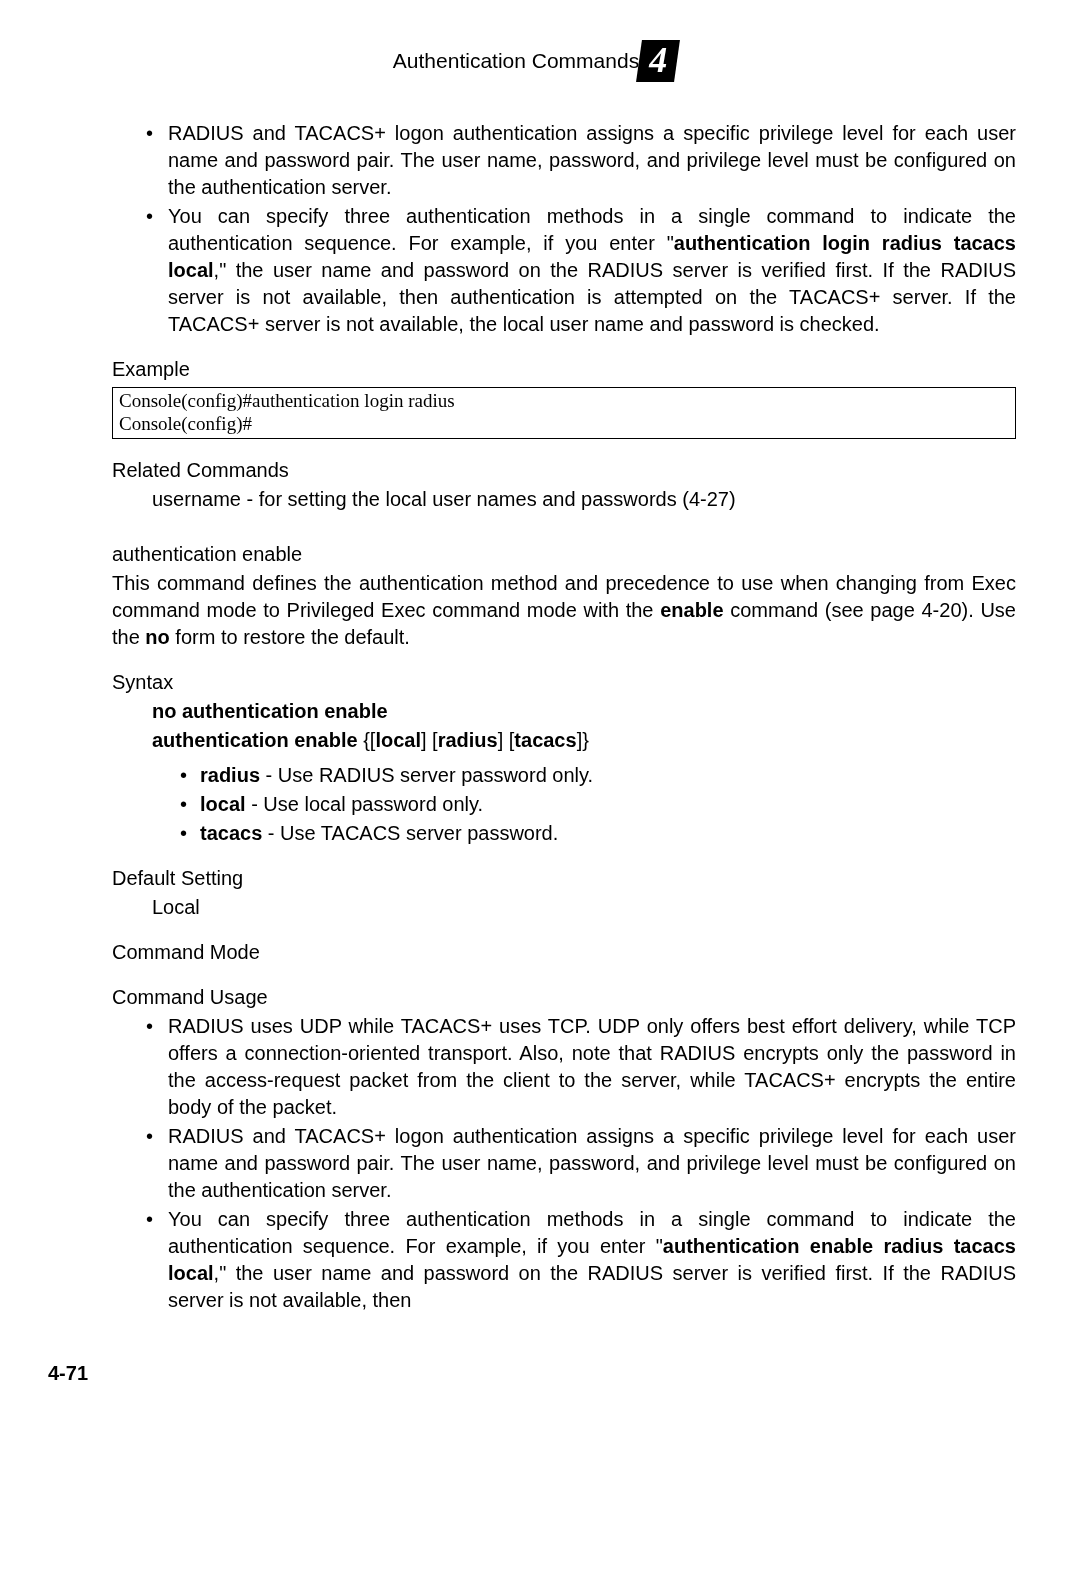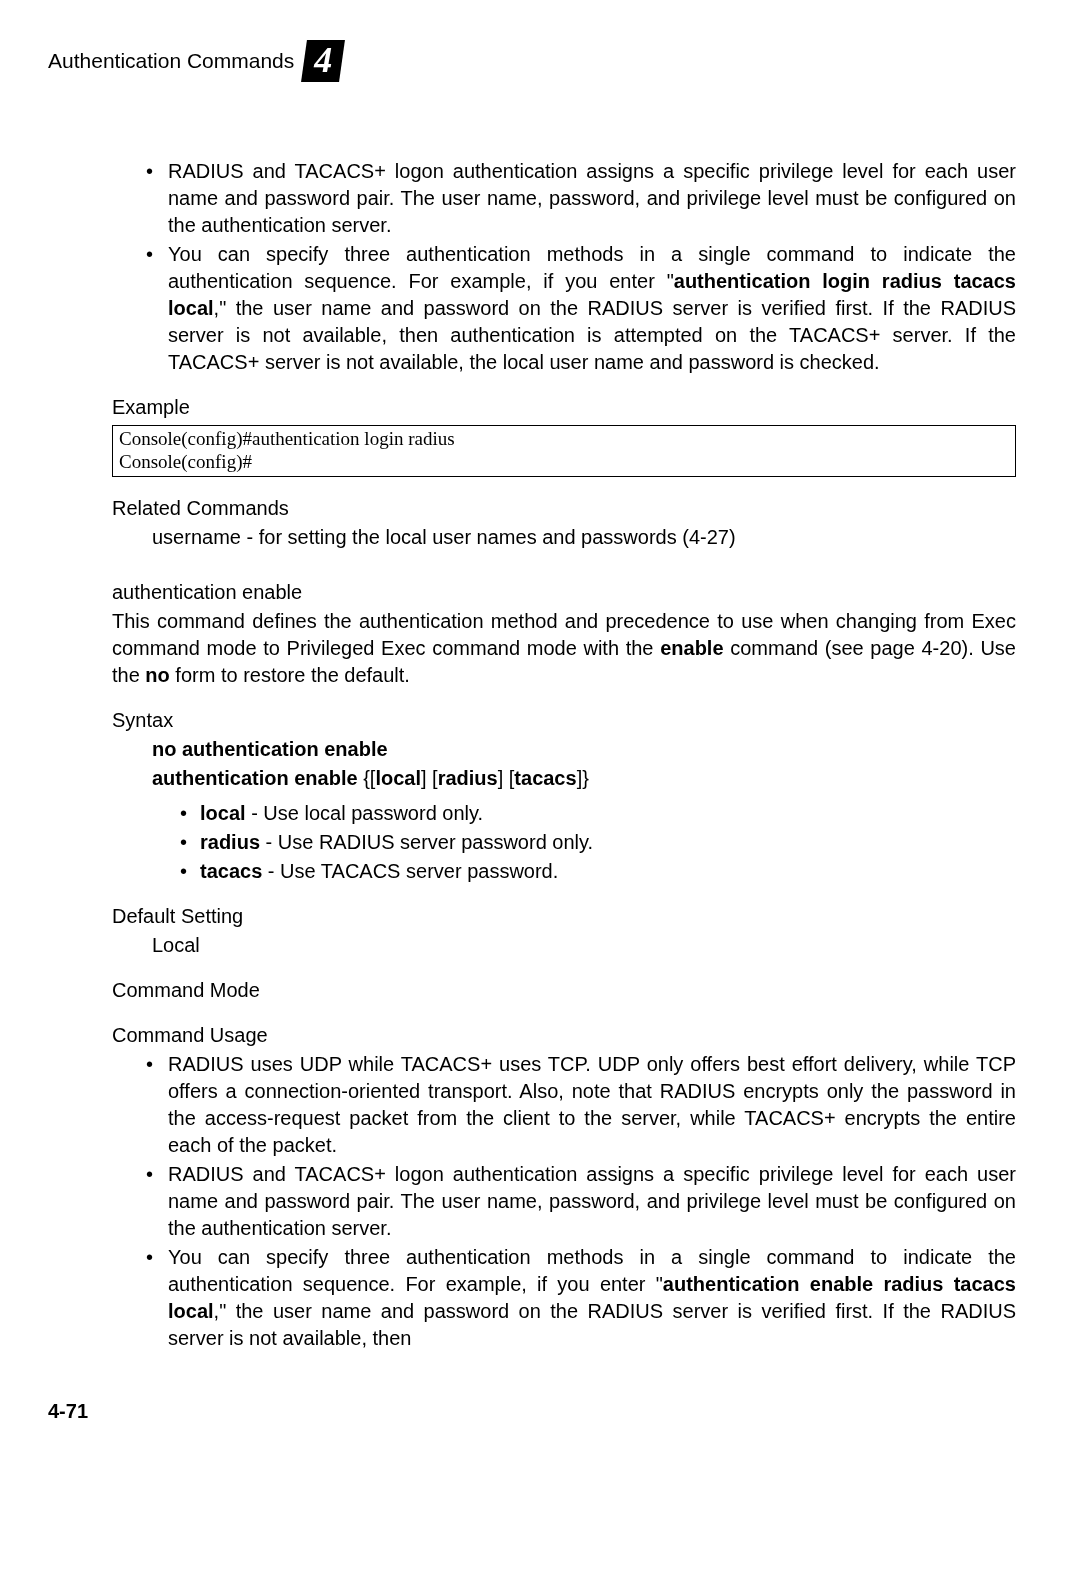--- a/index.html
+++ b/index.html
@@ -7,24 +7,23 @@
       font-family: Arial, Helvetica, sans-serif;
       font-size: 20px;
       line-height: 1.35;
       color: #000;
       background: #fff;
       width: 1080px;
       padding: 40px 48px 40px 48px;
     }
     .header {
       display: flex;
-      justify-content: flex-start;
+      justify-content: center;
       align-items: center;
-      gap: 10px;
-      margin-bottom: 76px;
+      margin-bottom: 38px;
       padding-right: 10px;
     }
     .header-title {
       font-size: 21px;
       font-weight: normal;
     }
     .chapter-badge {
       background: #000;
       color: #fff;
       font-style: italic;
@@ -132,33 +131,33 @@
   </div>
 
   <div class="section-heading">Syntax</div>
   <div class="indent">
     <div class="para"><b>no authentication enable</b></div>
     <div class="para">
       <b>authentication enable</b><span> {[</span><b>local</b><span>] [</span><b>radius</b><span>] [</span><b>tacacs</b><span>]}</span>
     </div>
   </div>
   <ul class="sub-bullets" style="margin-top:8px">
+    <li><b>radius</b><span> - Use RADIUS server password only.</span></li>
     <li><b>local</b><span> - Use local password only.</span></li>
-    <li><b>radius</b><span> - Use RADIUS server password only.</span></li>
     <li><b>tacacs</b><span> - Use TACACS server password.</span></li>
   </ul>
 
   <div class="section-heading">Default Setting</div>
   <div class="para indent">Local</div>
 
   <div class="section-heading">Command Mode</div>
 
   <div class="section-heading">Command Usage</div>
   <ul class="bullets">
-    <li><span>RADIUS uses UDP while TACACS+ uses TCP. UDP only offers best effort delivery, while TCP offers a connection-oriented transport. Also, note that RADIUS encrypts only the password in the access-request packet from the client to the server, while TACACS+ encrypts the entire each of the packet.</span></li>
+    <li><span>RADIUS uses UDP while TACACS+ uses TCP. UDP only offers best effort delivery, while TCP offers a connection-oriented transport. Also, note that RADIUS encrypts only the password in the access-request packet from the client to the server, while TACACS+ encrypts the entire body of the packet.</span></li>
     <li><span>RADIUS and TACACS+ logon authentication assigns a specific privilege level for each user name and password pair. The user name, password, and privilege level must be configured on the authentication server.</span></li>
     <li>
       <span>You can specify three authentication methods in a single command to indicate the authentication sequence. For example, if you enter "</span><b>authentication enable radius tacacs local</b><span>," the user name and password on the RADIUS server is verified first. If the RADIUS server is not available, then</span>
     </li>
   </ul>
 
 </div>
 
 <div class="page-num">4-71</div>
 

